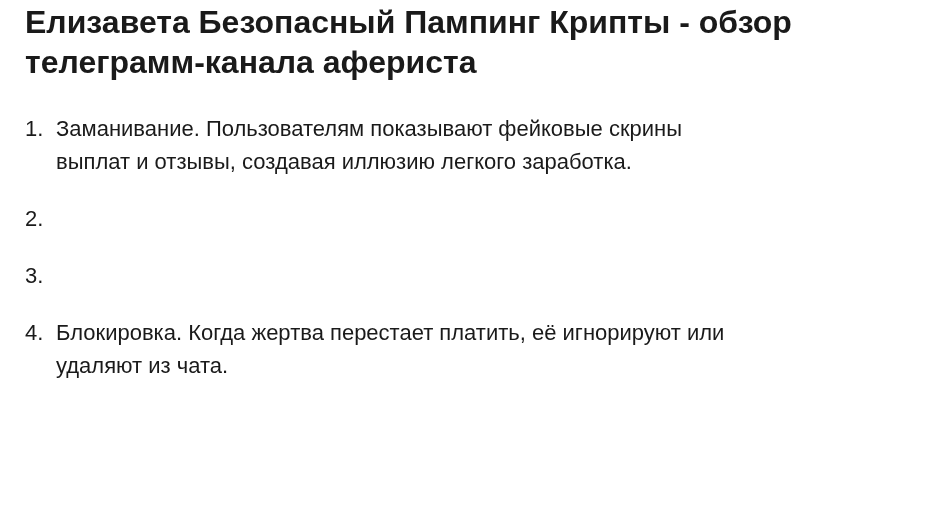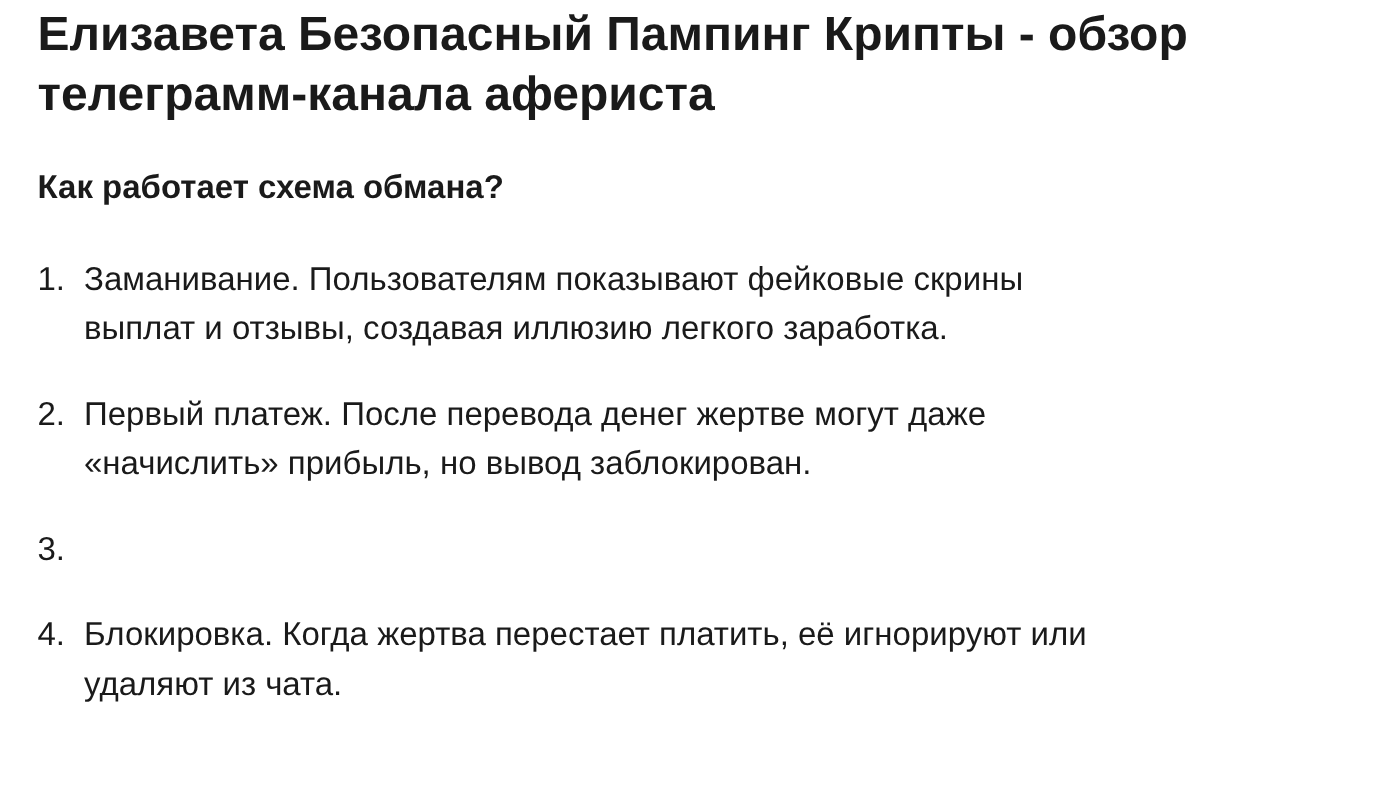--- a/index.html
+++ b/index.html
@@ -60,30 +60,28 @@
   .w3 { max-width: 760px; }
   .w4 { max-width: 750px; }
 </style>
 </head>
 <body>
 
 <main class="article">
 
   <h1>Елизавета Безопасный Пампинг Крипты - обзор телеграмм-канала афериста</h1>
 
-  <h2>Как работает схема обмана?</h2>
 
   <ol class="steps">
     <li>
       <span class="step-num">1.</span>
       <span class="step-text w1">Заманивание. Пользователям показывают фейковые скрины выплат и отзывы, создавая иллюзию легкого заработка.</span>
     </li>
     <li>
       <span class="step-num">2.</span>
-      <span class="step-text w2">Первый платеж. После перевода денег жертве могут даже «начислить» прибыль, но вывод заблокирован.</span>
     </li>
     <li>
       <span class="step-num">3.</span>
     </li>
     <li>
       <span class="step-num">4.</span>
       <span class="step-text w4">Блокировка. Когда жертва перестает платить, её игнорируют или удаляют из чата.</span>
     </li>
   </ol>
 

